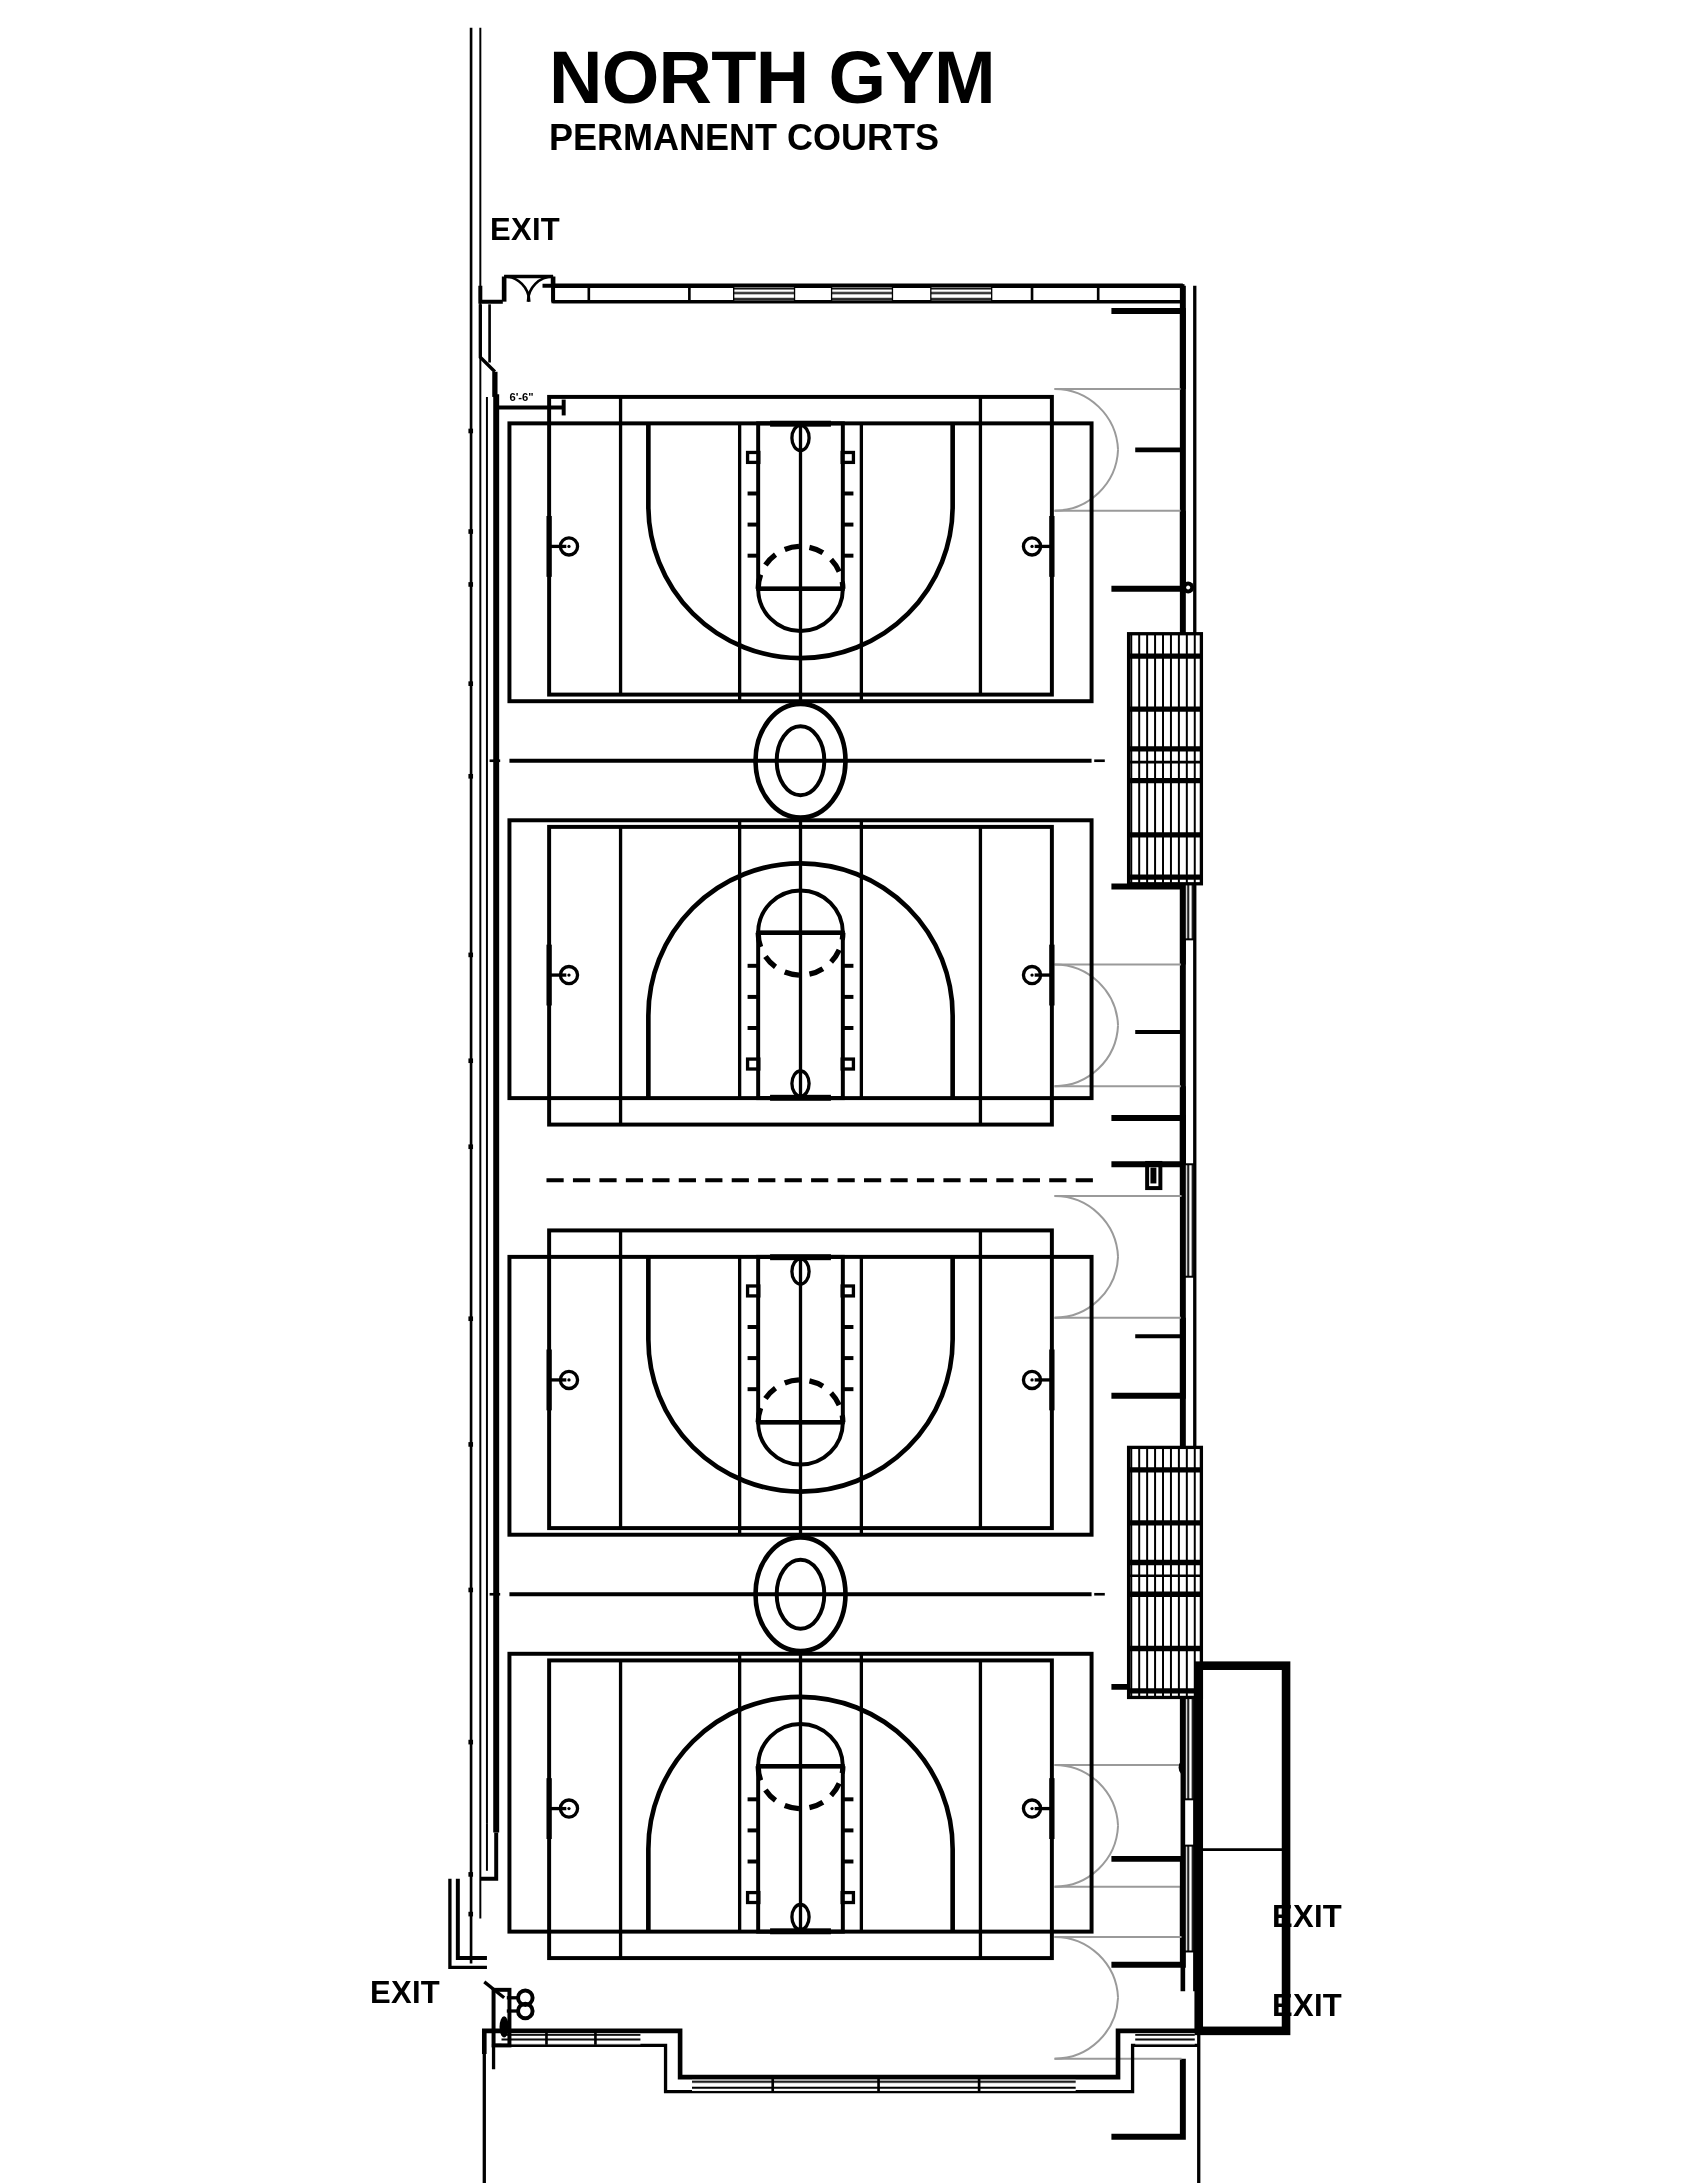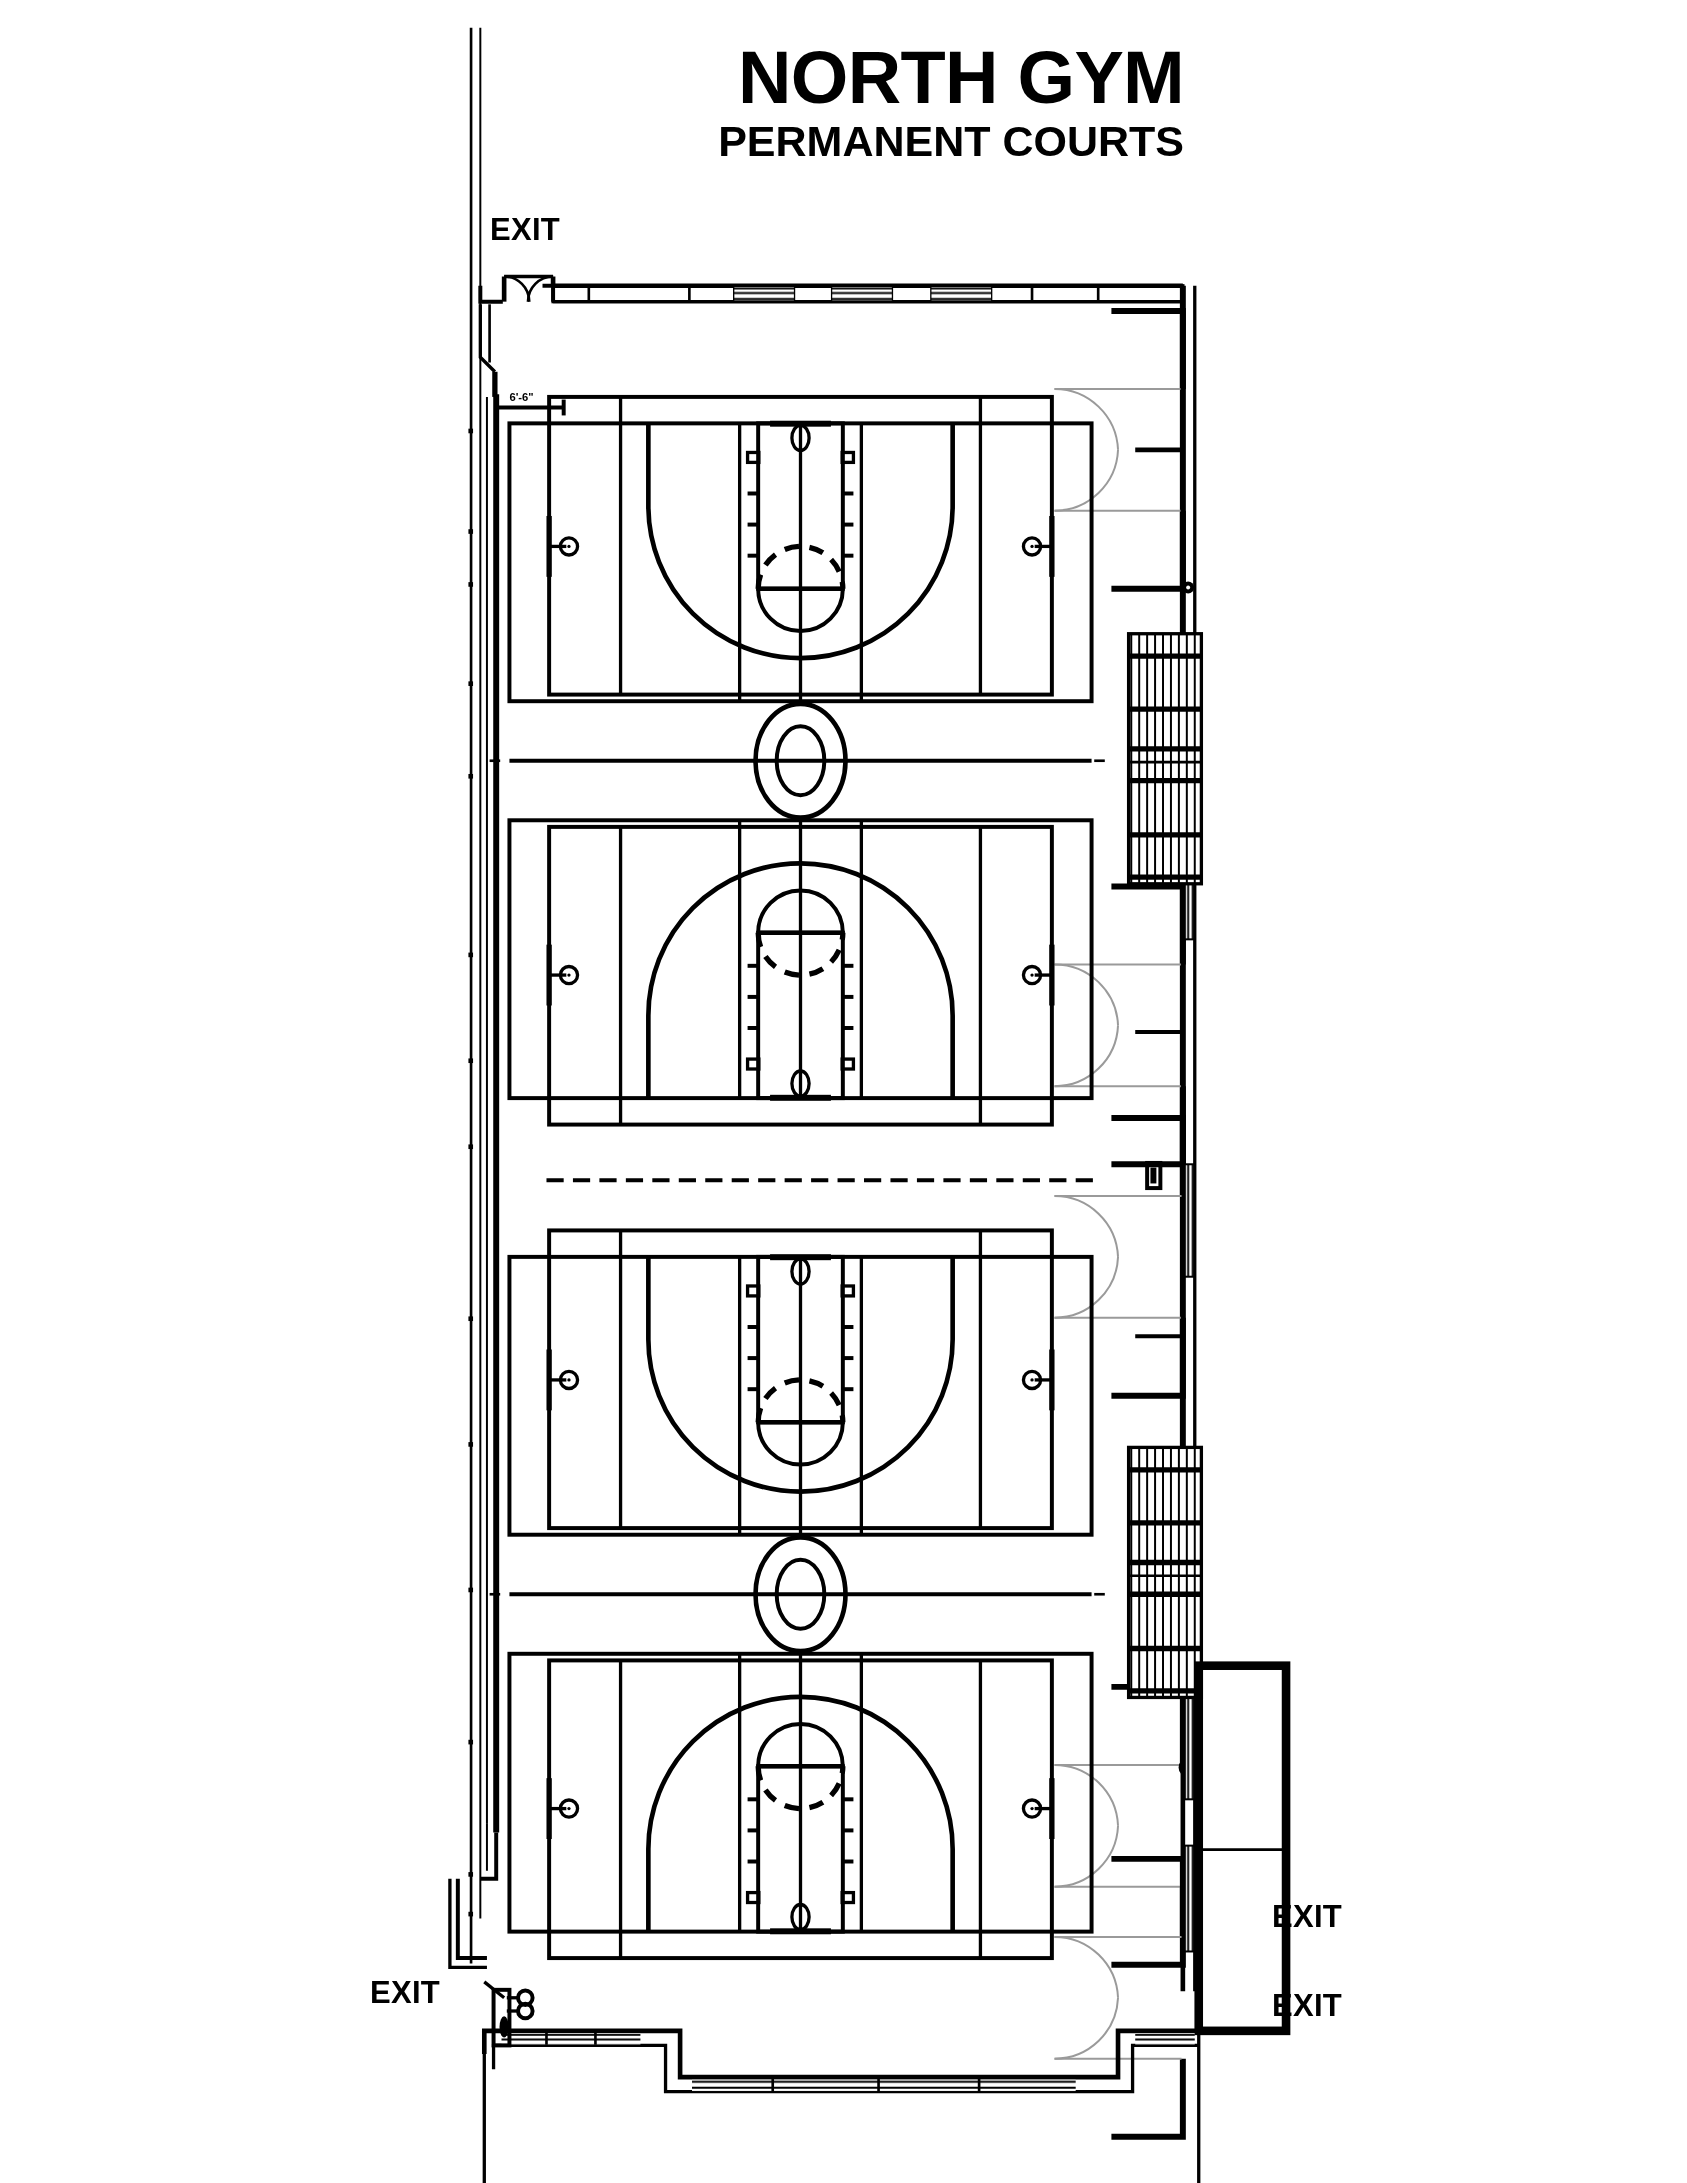--- a/index.html
+++ b/index.html
@@ -9,29 +9,29 @@
     font-family:"Liberation Sans",sans-serif;
     color:#000000;
     overflow:hidden;
     position:relative;
   }
   #plan-root{position:absolute;inset:0;width:1687px;height:2183px;}
   #plan-svg{position:absolute;left:0;top:0;}
   .title-block{
     position:absolute;
     left:549px;top:40px;width:635px;
-    text-align:right;
+    text-align:left;
     pointer-events:none;
   }
   .title-main{
     font-size:74px;font-weight:bold;letter-spacing:-0.7px;
     line-height:1.02;white-space:nowrap;
   }
   .title-sub{
-    font-size:43px;font-weight:bold;letter-spacing:0px;
+    font-size:36px;font-weight:bold;letter-spacing:0px;
     line-height:1.05;margin-top:4px;white-space:nowrap;
   }
   .exit-label{
     position:absolute;
     font-size:31px;font-weight:bold;letter-spacing:0.3px;
     white-space:nowrap;
   }
   #exit-top-left{left:490px;top:212px;}
   #exit-bottom-left{left:370px;top:1975px;}
   #exit-right-upper{left:1272px;top:1899px;}

